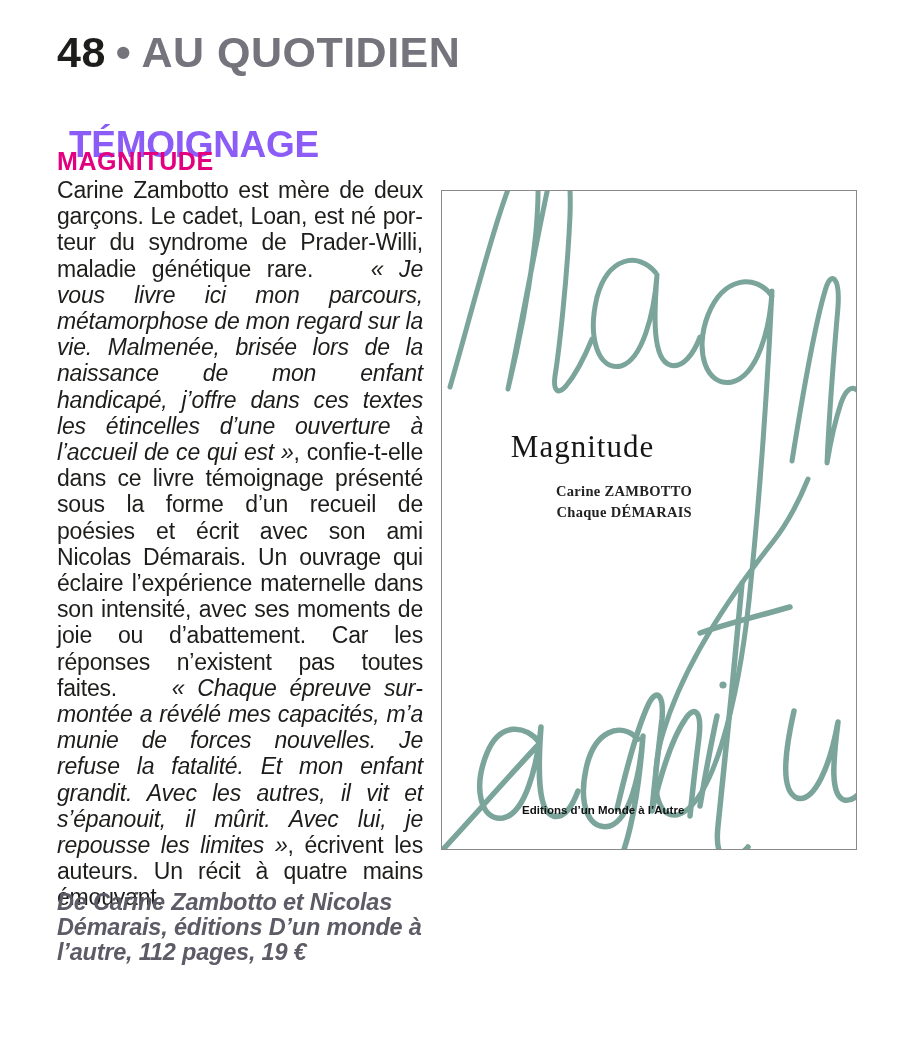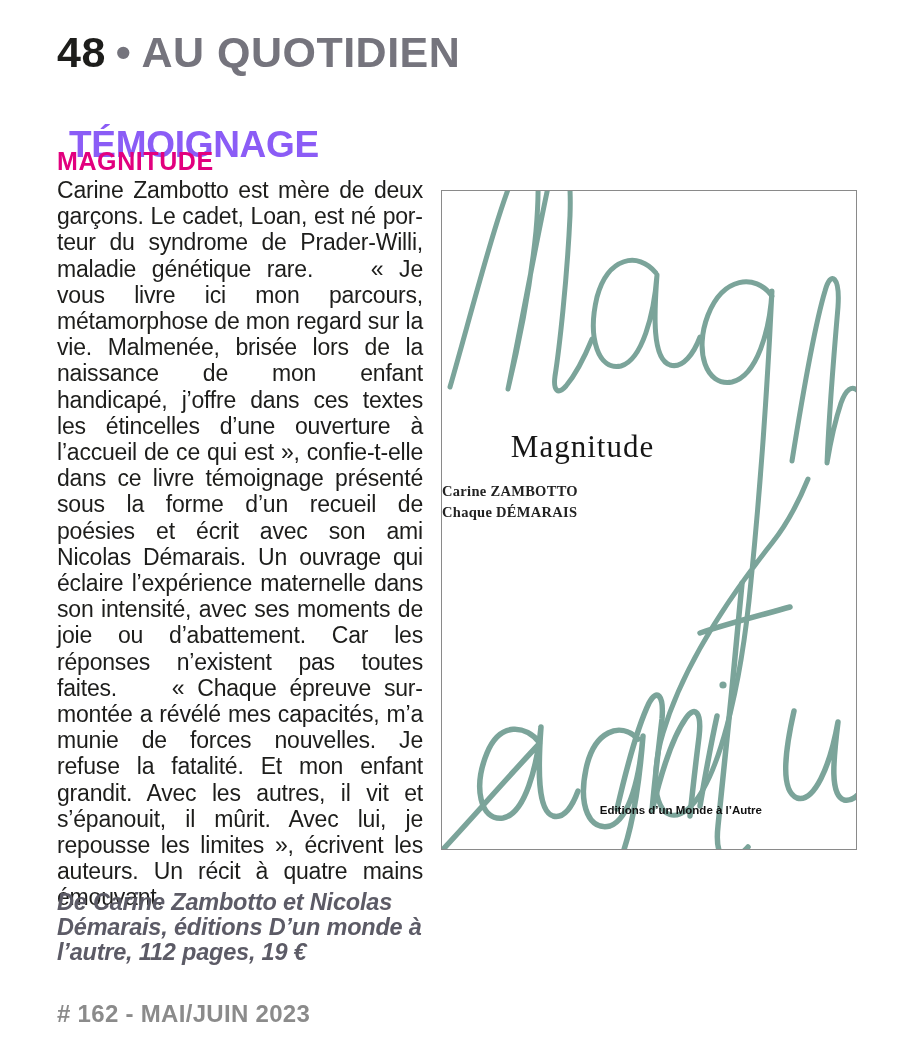--- a/index.html
+++ b/index.html
@@ -15,61 +15,60 @@
   
   .kicker{position:absolute;left:57px;top:112px;margin:12px;font-size:37px;font-weight:700;
           letter-spacing:-0.3px;color:#8b5cf6;}
   .mag{position:absolute;left:57px;top:147px;margin:0;font-size:25px;font-weight:700;
        letter-spacing:.6px;color:#e2007e;}
 
   
   .body{position:absolute;left:57px;top:177px;width:366px;margin:0;
         font-size:23px;line-height:26.2px;letter-spacing:-0.2px;
         text-align:justify;color:#1d1d1b;}
-  .body .it{margin-left:42px;}
+  .body .it{font-style:italic;margin-left:42px;}
 
   
   .credit{position:absolute;left:57px;top:890px;width:382px;margin:0;
           font-size:23.5px;line-height:25px;font-weight:700;font-style:italic;
           color:#5c5b66;letter-spacing:-0.2px;}
 
   
   .footer{position:absolute;left:57px;top:1000px;font-size:24px;font-weight:700;
           color:#8b8b8b;letter-spacing:.3px;}
 
   
   .cover{position:absolute;left:441px;top:190px;width:414px;height:658px;
          background:#ffffff;border:1px solid #8a8a8a;overflow:hidden;}
   .cover svg{position:absolute;left:0;top:0;}
   .cover-title{position:absolute;left:18px;top:238px;width:245px;text-align:center;
                font-family:"Liberation Serif",serif;font-size:31px;letter-spacing:1px;
                color:#161616;}
-  .cover-authors{position:absolute;left:0;top:290px;width:250px;text-align:left;
+  .cover-authors{position:absolute;left:0;top:290px;width:250px;text-align:right;
                  font-family:"Liberation Serif",serif;font-size:14.5px;font-weight:700;
                  line-height:21px;letter-spacing:.3px;color:#222;}
-  .cover-publisher{position:absolute;left:80px;top:613px;width:240px;text-align:right;
+  .cover-publisher{position:absolute;left:80px;top:613px;width:240px;text-align:left;
                    font-size:11.5px;font-weight:700;letter-spacing:0;color:#111;}
 </style>
 </head>
 <body>
 
 <div class="page">
 
   <header class="hdr">
     <span class="num">48</span><span class="sep">•</span><span class="sec">AU QUOTIDIEN</span>
   </header>
 
   <h1 class="kicker">TÉMOIGNAGE</h1>
   <h2 class="mag">MAGNITUDE</h2>
 
   <p class="body"><span>Carine Zambotto est mère de deux garçons. Le cadet, Loan, est né por­teur du syndrome de Prader-Willi, maladie génétique rare. </span><span class="it">« Je vous livre ici mon parcours, métamor­phose de mon regard sur la vie. Mal­menée, brisée lors de la naissance de mon enfant handicapé, j’offre dans ces textes les étincelles d’une ouverture à l’accueil de ce qui est »</span><span>, confie-t-elle dans ce livre témoi­gnage présenté sous la forme d’un recueil de poésies et écrit avec son ami Nicolas Démarais. Un ouvrage qui éclaire l’expérience mater­nelle dans son intensité, avec ses moments de joie ou d’abattement. Car les réponses n’existent pas toutes faites. </span><span class="it">« Chaque épreuve sur­montée a révélé mes capacités, m’a munie de forces nouvelles. Je refuse la fatalité. Et mon enfant grandit. Avec les autres, il vit et s’épanouit, il mûrit. Avec lui, je repousse les limites »</span><span>, écrivent les auteurs. Un récit à quatre mains émouvant.</span></p>
 
   <p class="credit">De Carine Zambotto et Nicolas Démarais, éditions D’un monde à l’autre, 112 pages, 19 €</p>
 
-  <div class="footer"># 162 - MAI/JUIN 2023</div>
 
   <div class="cover">
     <svg width="414" height="658" viewBox="0 0 414 658" fill="none" stroke="#7ba49a" stroke-linecap="round" stroke-linejoin="round">
       <g stroke-width="5" aria-label="Magn">
         <path d="M 8 196 C 30 120 58 8 78 -30 C 92 -55 100 -30 94 40 C 87 110 74 165 66 198 C 80 130 98 30 110 -22 C 118 -55 130 -30 128 25 C 125 90 117 160 113 185 C 111 200 116 204 124 195 C 134 183 143 165 150 148"></path>
         <path d="M 214 82 C 196 60 166 66 155 106 C 145 148 157 180 179 175 C 200 169 212 124 215 84 C 212 124 210 168 228 174 C 241 178 252 162 258 146"></path>
         <path d="M 330 105 C 313 82 281 86 266 124 C 252 160 264 196 290 191 C 315 185 328 139 330 100 C 326 185 319 290 309 390 C 299 498 276 592 246 618 C 218 641 204 598 221 542 C 240 478 284 410 330 352 C 346 332 357 310 366 288"></path>
         <path d="M 350 270 C 362 195 374 130 383 100 C 389 78 398 86 396 116 C 392 162 387 225 385 272 C 388 254 393 230 399 212 C 404 198 410 194 416 200"></path>
       </g>
       <g stroke-width="5.5" aria-label="agnitu">

